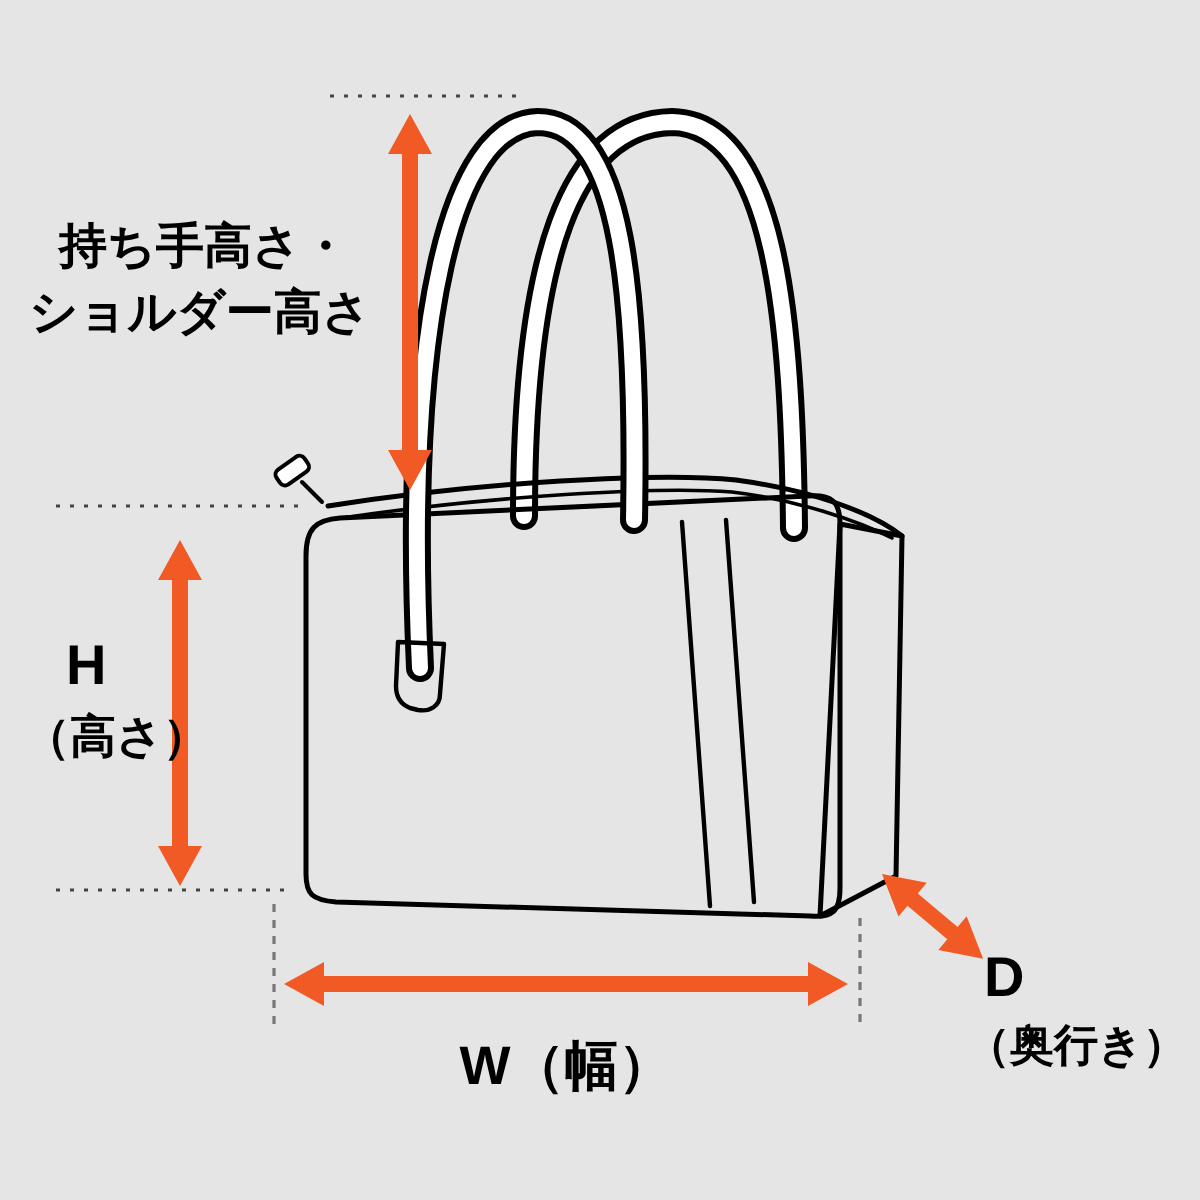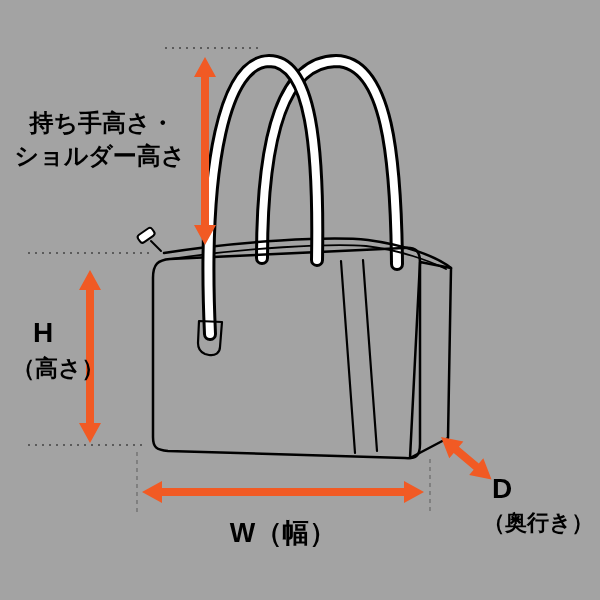--- a/index.html
+++ b/index.html
@@ -1,19 +1,19 @@
 <!DOCTYPE html>
 <html><head>
 <meta charset="utf-8">
 <style>
   html,body{margin:0;padding:0;background:#ffffff;}
   .canvas{
     position:relative;
     width:600px;height:600px;
-    background:#a3a3a3;
+    background:#e5e5e5;
     overflow:hidden;
     font-family:"Liberation Sans", sans-serif;
   }
   svg{display:block;}
   text{
     font-family:"Liberation Sans", sans-serif;
     font-weight:700;
     fill:#000000;
   }
   .guide{stroke:#444;stroke-width:1.6;fill:none;}

